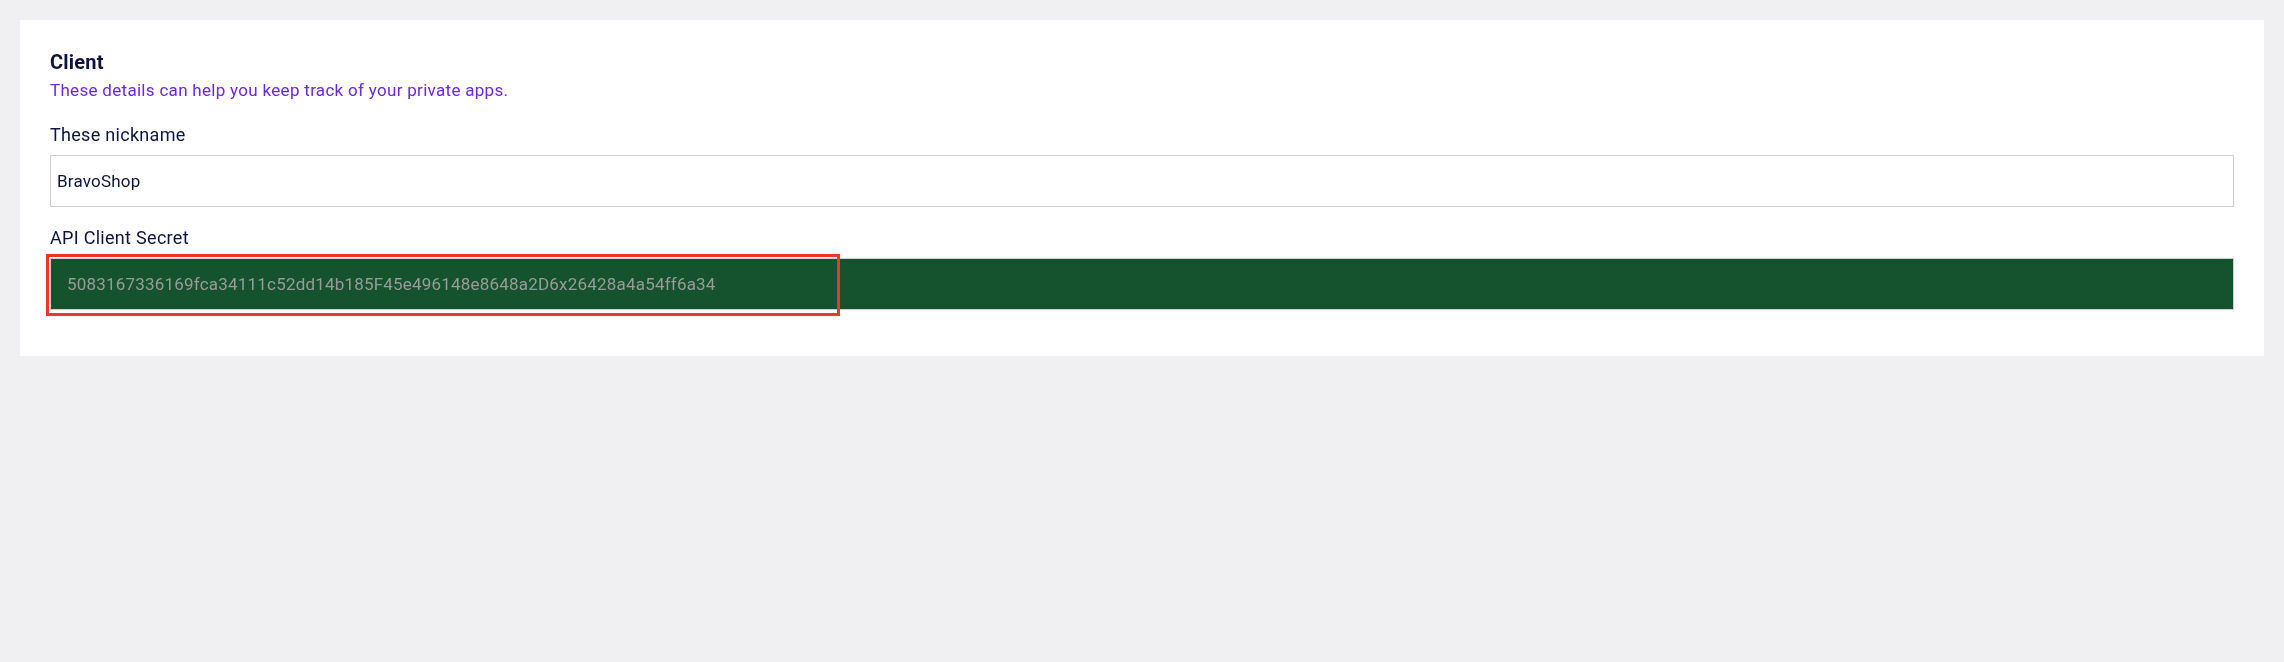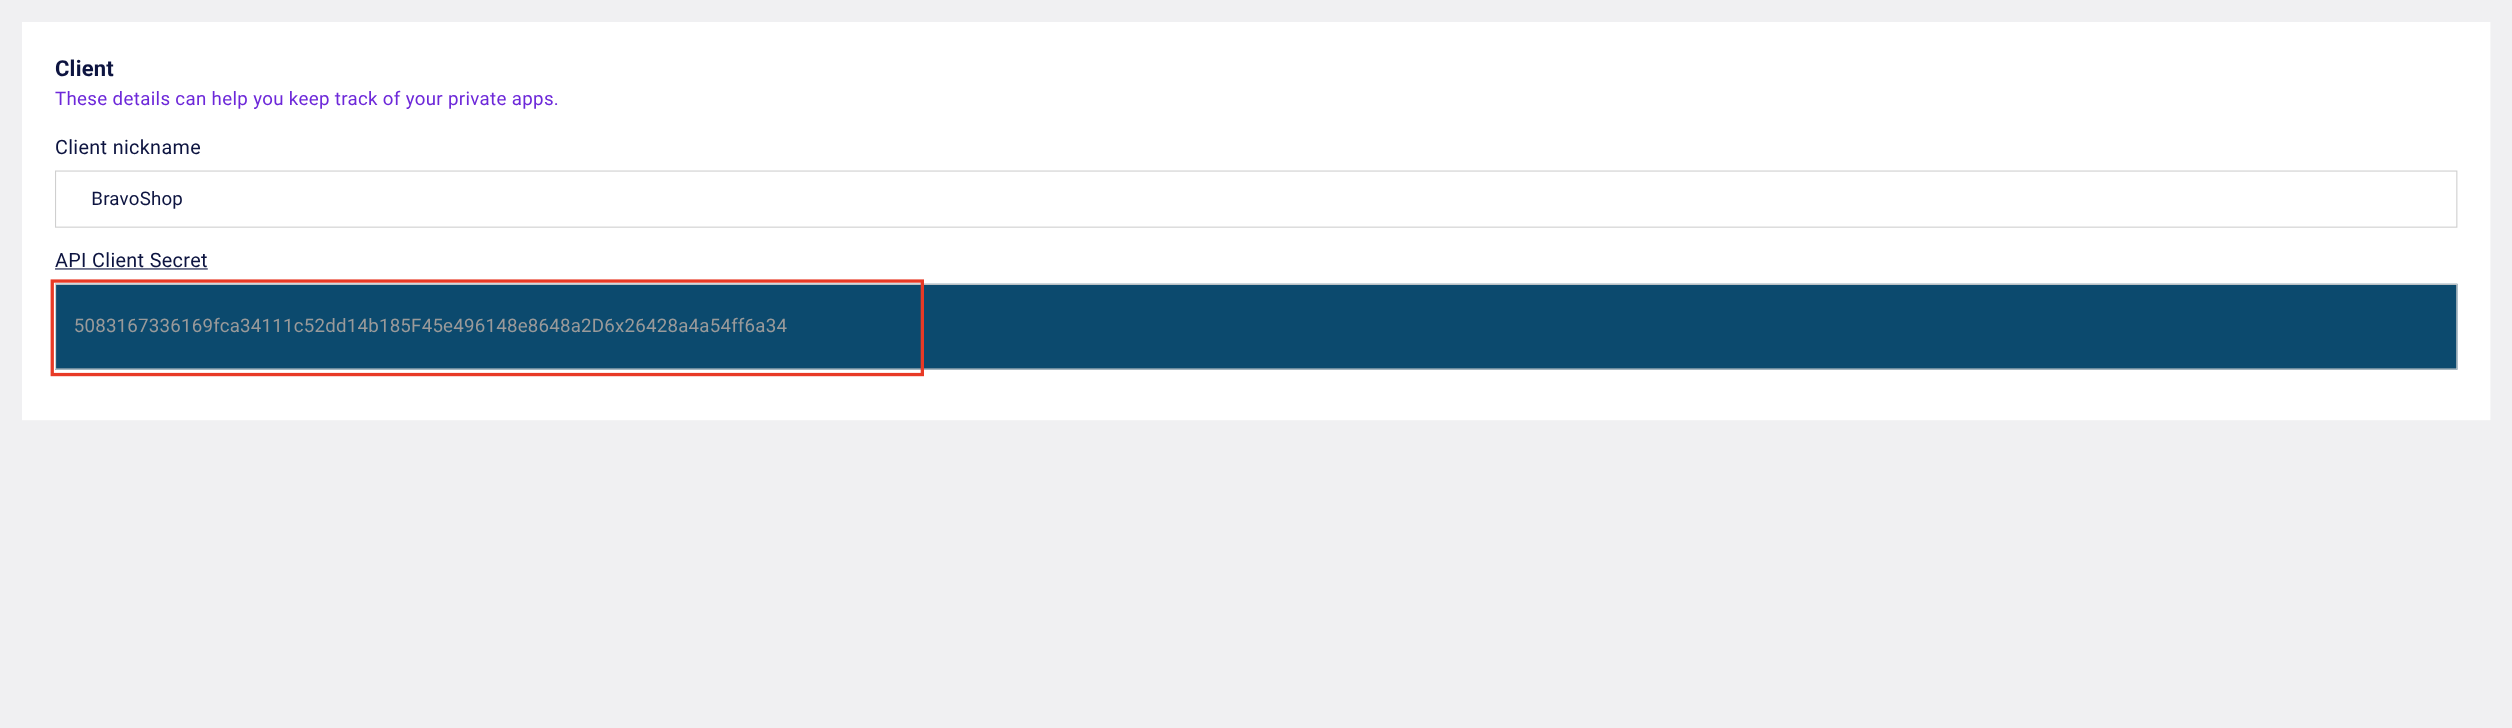--- a/index.html
+++ b/index.html
@@ -40,31 +40,31 @@
       color: #0d1440;
       margin-bottom: 10px;
       letter-spacing: 0.3px;
     }
     .field-input {
       width: 100%;
       border: 1px solid #cfcfcf;
       background: #ffffff;
       font-size: 17px;
       color: #0d1440;
-      padding: 15px 32px;
+      padding: 15px 6px;
       font-family: inherit;
       letter-spacing: 0.2px;
     }
     .field-readonly {
       width: 100%;
       border: 1px solid #cfcfcf;
-      background: #0c4a6e;
+      background: #14532d;
       font-size: 17px;
       color: #9a9a9a;
-      padding: 28px 16px;
+      padding: 15px 16px;
       font-family: inherit;
       letter-spacing: 0.2px;
     }
     .secret-wrapper {
       position: relative;
     }
     .highlight-box {
       position: absolute;
       top: -4px;
       left: -4px;
@@ -75,25 +75,25 @@
     }
   </style>
 </head>
 <body>
 
 <div class="card">
   <h2 class="section-title">Client</h2>
   <p class="section-desc">These details can help you keep track of your private apps.</p>
 
   <div class="field">
-    <label class="field-label">Client nickname</label>
+    <label class="field-label">These nickname</label>
     <input type="text" class="field-input" value="BravoShop" style="">
   </div>
 
 
-  <div class="field" style="margin-bottom:16px;text-decoration:underline;">
+  <div class="field" style="margin-bottom:16px;">
     <label class="field-label">API Client Secret</label>
     <div class="secret-wrapper">
       <input type="text" class="field-readonly" readonly="" value="5083167336169fca34111c52dd14b185F45e496148e8648a2D6x26428a4a54ff6a34" style="">
       <div class="highlight-box"></div>
     </div>
   </div>
 </div>
 
 </body></html>

